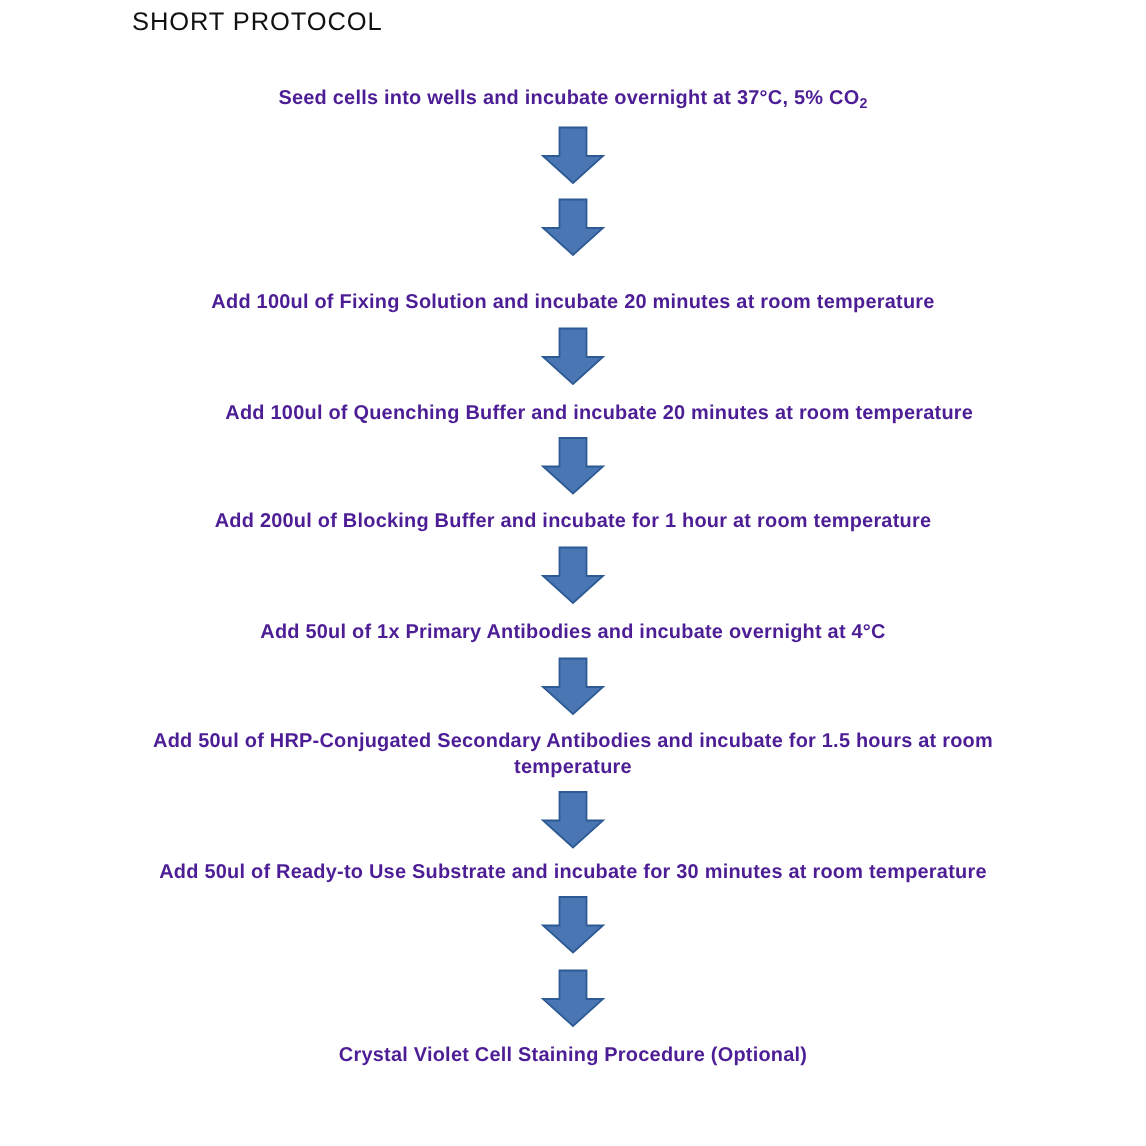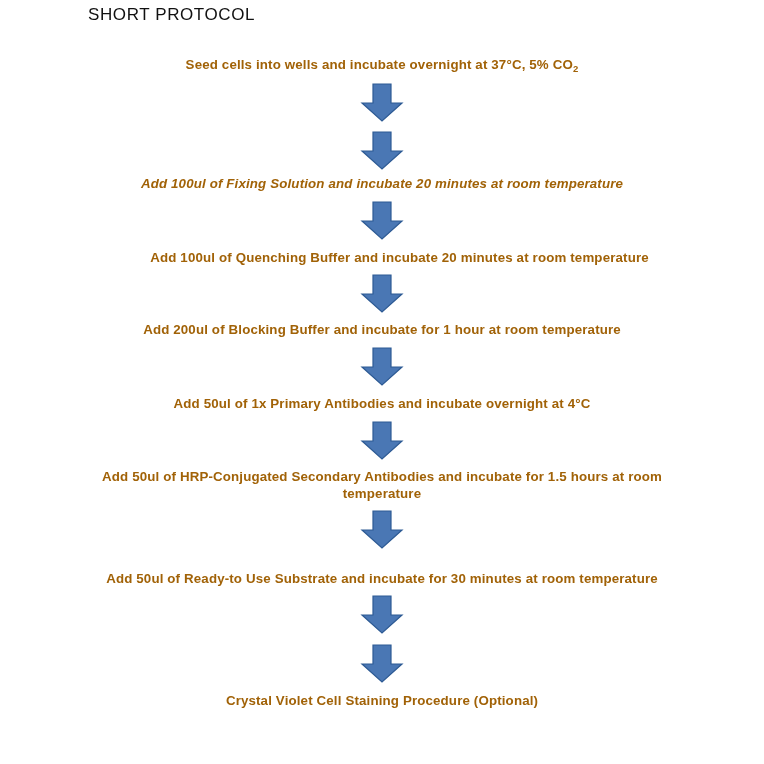--- a/index.html
+++ b/index.html
@@ -34,21 +34,21 @@
     flex-direction: column;
     align-items: center;
     width: 700px;
     margin: 4px auto 0 auto;
   }
   .step {
     text-align: center;
     font-size: 13.3px;
     font-weight: bold;
     line-height: 17px;
-    color: #a16207;
+    color: #4c1d95;
     max-width: 640px;
     letter-spacing: 0.15px;
   }
   .step.narrow {
     max-width: 520px;
   }
   .arrow-wrap {
     display: flex;
     justify-content: center;
     align-items: center;
@@ -81,21 +81,21 @@
         <polygon points="13,1 31,1 31,20 42,20 22,38 2,20 13,20" fill="#4a77b4" stroke="#2d5a94" stroke-width="1.2"></polygon>
       </svg>
     </div>
 
     <div class="arrow-wrap" style="margin-top:8px;">
       <svg class="arrow" width="44" height="40" viewBox="0 0 44 40">
         <polygon points="13,1 31,1 31,20 42,20 22,38 2,20 13,20" fill="#4a77b4" stroke="#2d5a94" stroke-width="1.2"></polygon>
       </svg>
     </div>
 
-    <div class="step" style="margin-top:4px;font-style:italic;">
+    <div class="step" style="margin-top:20px;">
       <span>Add 100ul of Fixing Solution and incubate 20 minutes at room temperature</span>
     </div>
     <div class="arrow-wrap" style="margin-top:9px;">
       <svg class="arrow" width="44" height="40" viewBox="0 0 44 40">
         <polygon points="13,1 31,1 31,20 42,20 22,38 2,20 13,20" fill="#4a77b4" stroke="#2d5a94" stroke-width="1.2"></polygon>
       </svg>
     </div>
 
     <div class="step narrow" style="margin-top:8px;margin-left:35px;">
       <span>Add 100ul of Quenching Buffer and incubate 20 minutes at room temperature</span>
@@ -126,21 +126,21 @@
 
     <div class="step narrow" style="margin-top:7px; max-width:560px;">
       <span>Add 50ul of HRP-Conjugated Secondary Antibodies and incubate for 1.5 hours at room temperature</span>
     </div>
     <div class="arrow-wrap" style="margin-top:8px;">
       <svg class="arrow" width="44" height="40" viewBox="0 0 44 40">
         <polygon points="13,1 31,1 31,20 42,20 22,38 2,20 13,20" fill="#4a77b4" stroke="#2d5a94" stroke-width="1.2"></polygon>
       </svg>
     </div>
 
-    <div class="step narrow" style="margin-top:20px; max-width:560px;">
+    <div class="step narrow" style="margin-top:5px; max-width:560px;">
       <span>Add 50ul of Ready-to Use Substrate and incubate for 30 minutes at room temperature</span>
     </div>
     <div class="arrow-wrap" style="margin-top:8px;">
       <svg class="arrow" width="44" height="40" viewBox="0 0 44 40">
         <polygon points="13,1 31,1 31,20 42,20 22,38 2,20 13,20" fill="#4a77b4" stroke="#2d5a94" stroke-width="1.2"></polygon>
       </svg>
     </div>
 
     <div class="arrow-wrap" style="margin-top:9px;">
       <svg class="arrow" width="44" height="40" viewBox="0 0 44 40">

